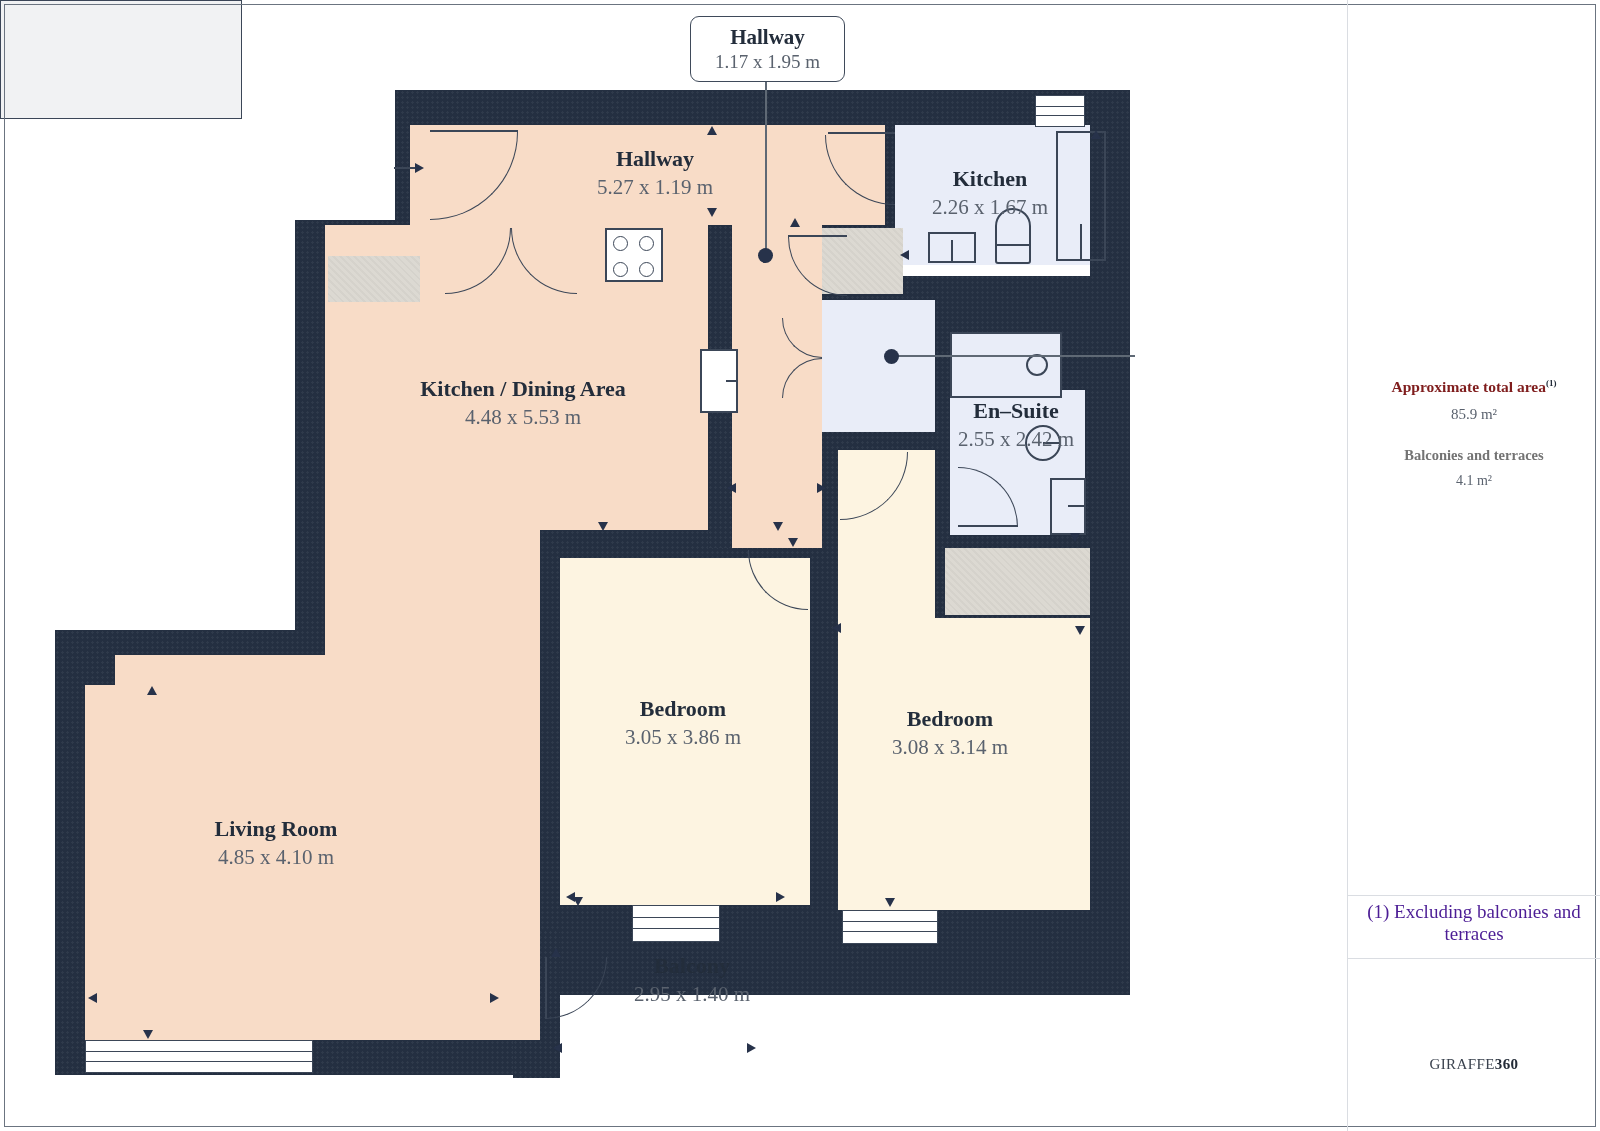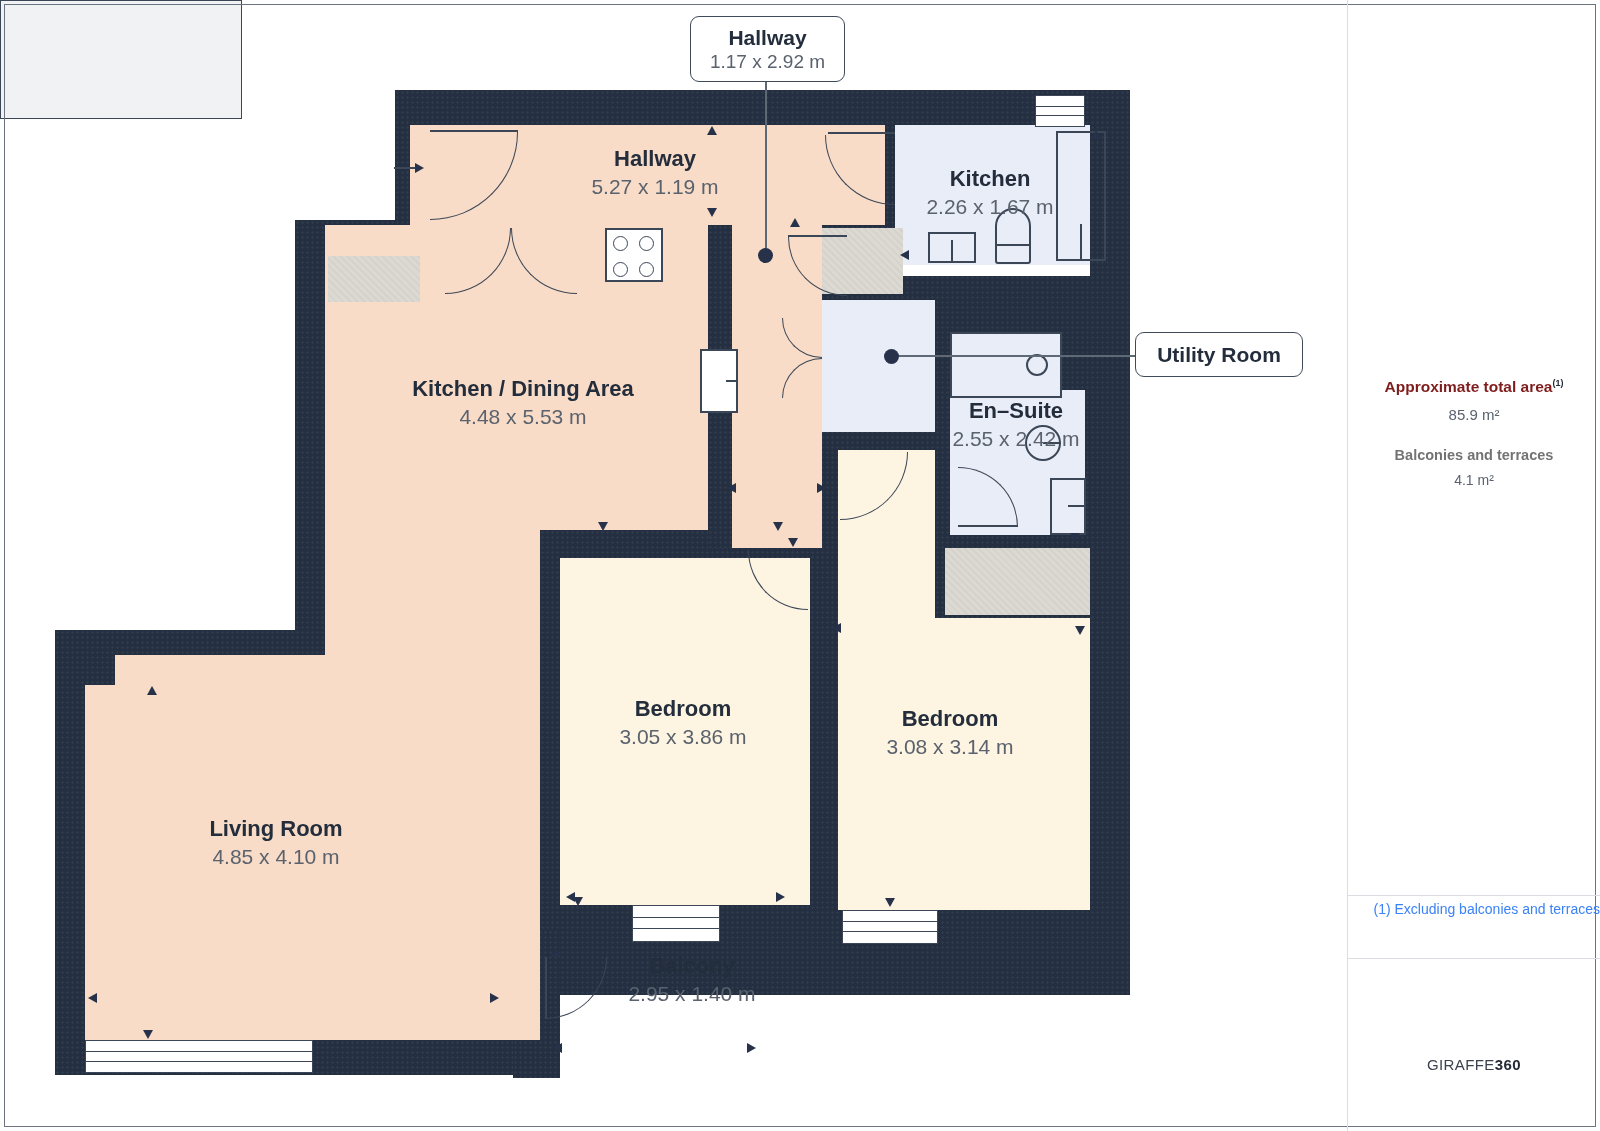--- a/index.html
+++ b/index.html
@@ -1,17 +1,17 @@
 <!DOCTYPE html>
 <html style="--wall: #242f41; --floor_warm: #f8dcc7; --floor_cream: #fdf4e1; --floor_wet: #e9edf8; --floor_balcony: #f1f2f3; --closet: #dcd9d2; --stroke: #3b4657; --accent_dark: #27324a;"><head>
 <meta charset="utf-8">
 <style>
   html,body{margin:0;padding:0;background:#fff;}
   .stage{position:relative;width:1600px;height:1131px;background:#fff;overflow:hidden;
-         font-family:Liberation Sans, sans-serif;}
+         font-family:Liberation Serif, serif;}
   .wall{position:absolute;background-color:var(--wall,#242f41);
         background-image:radial-gradient(rgba(255,255,255,.05) 1px,transparent 1.2px);
         background-size:5px 5px;}
   .floor{position:absolute;}
   .peach{background:var(--floor_warm,#f8dcc7);}
   .cream{background:var(--floor_cream,#fdf4e1);}
   .wet{background:var(--floor_wet,#e9edf8);}
   .gray{background:var(--closet,#dcd9d2);
         background-image:repeating-linear-gradient(45deg,rgba(0,0,0,.03) 0 2px,transparent 2px 5px);}
   .white{background:#fff;}
@@ -46,21 +46,21 @@
       display:flex;flex-direction:column;align-items:center;justify-content:center;z-index:7;box-sizing:border-box;}
   .co .rn{font-size:21px;}
   .co .rd{font-size:19px;margin-top:1px;}
   .sb-v{position:absolute;background:#dadde2;}
   .sb-txt{position:absolute;text-align:center;}
   .sb-h{font-size:15.5px;font-weight:bold;color:#7f1d1d;}
   .sb-sup{font-size:9px;vertical-align:super;font-weight:bold;color:#222b38;}
   .sb-val{font-size:15px;color:#5a626e;margin-top:10px;}
   .sb-h2{font-size:14.5px;font-weight:bold;color:#737373;margin-top:24px;}
   .sb-val2{font-size:14px;color:#5a626e;margin-top:9px;}
-  .sb-note{font-size:14px;color:#3b82f6;text-align:right;}
+  .sb-note{font-size:19px;color:#4c1d95;}
   .sb-para{font-size:13.5px;color:#6e7681;line-height:1.45;}
   .brand{font-size:15px;color:#3a424e;letter-spacing:.4px;}
   .brand b{font-weight:bold;color:#232b37;}
 </style>
 </head>
 <body>
 
 <div class="stage">
 
   <div class="wall" style="left:395px;top:90px;width:735px;height:445px;"></div>
@@ -160,24 +160,21 @@
   <div class="aw l" style="left:553px;top:1043px;"></div>
   <div class="aw r" style="left:747px;top:1043px;"></div>
 
   <div class="lead" style="left:765px;top:82px;width:2px;height:172px;"></div>
   <div class="dot" style="left:758px;top:248px;"></div>
   <div class="lead" style="left:891px;top:355px;width:244px;height:2px;"></div>
   <div class="dot" style="left:884px;top:349px;"></div>
 
   <div class="co" style="left:690px;top:16px;width:155px;height:66px;">
     <div class="rn">Hallway</div>
-    <div class="rd">1.17 x 2.92 m</div>
-  </div>
-  <div class="co" style="left:1135px;top:332px;width:168px;height:45px;">
-    <div class="rn">Utility Room</div>
+    <div class="rd">1.17 x 1.95 m</div>
   </div>
 
   <div class="lbl" style="left:655px;top:146px;">
     <div class="rn">Hallway</div>
     <div class="rd">5.27 x 1.19 m</div>
   </div>
   <div class="lbl" style="left:990px;top:166px;">
     <div class="rn">Kitchen</div>
     <div class="rd">2.26 x 1.67 m</div>
   </div>

